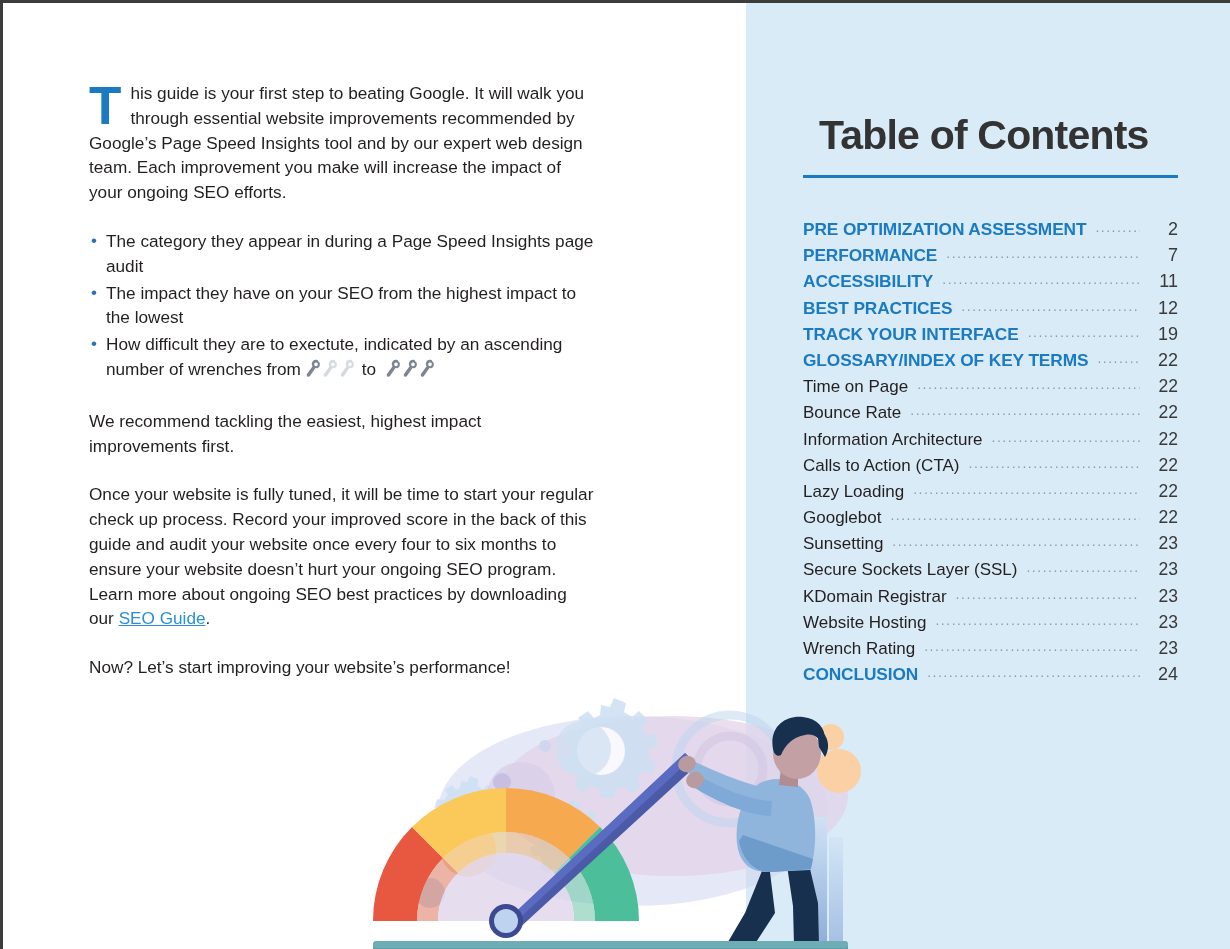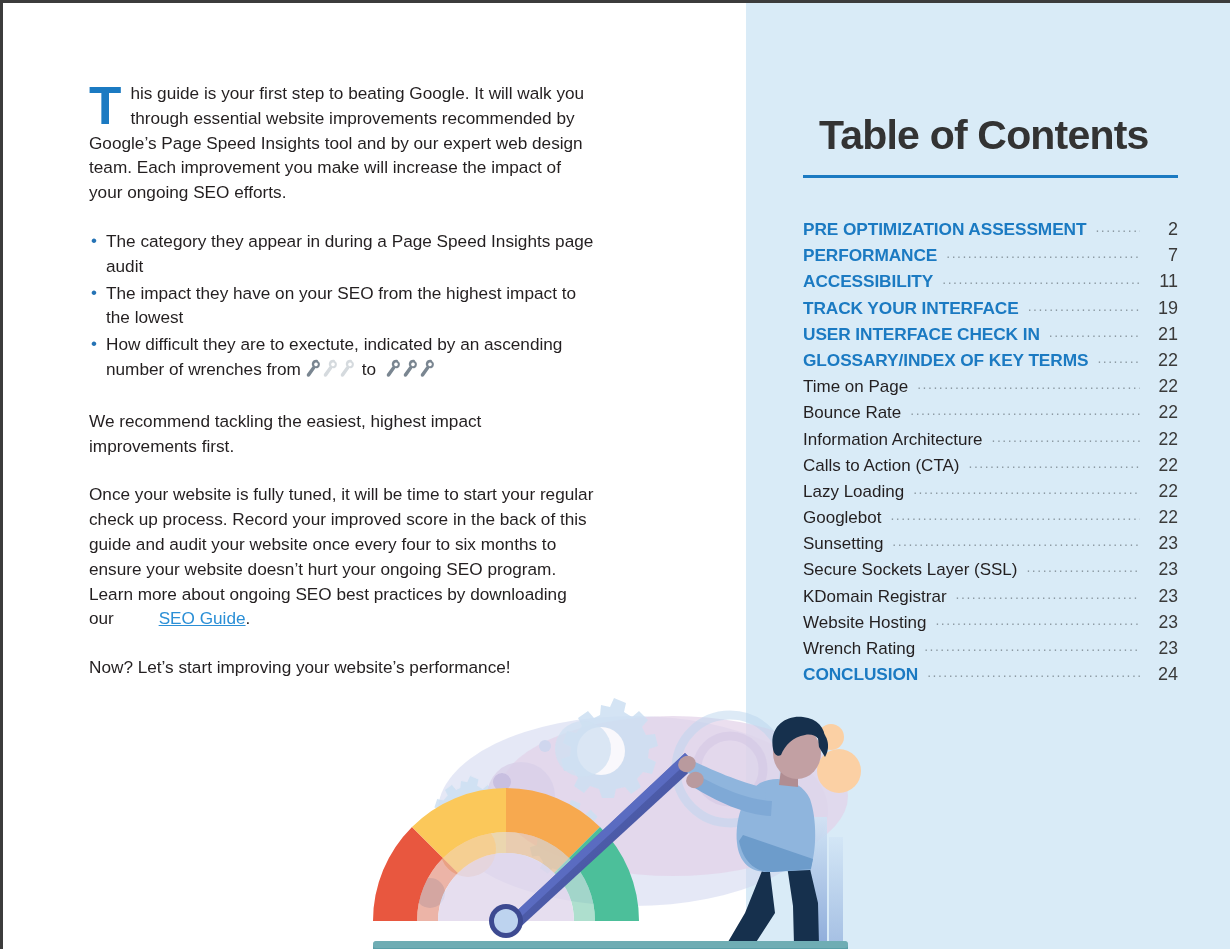--- a/index.html
+++ b/index.html
@@ -78,21 +78,20 @@
 
   .wrench {
     display: inline-block;
     vertical-align: -3px;
     margin: 0 0.5px;
   }
   .wrench-group { white-space: nowrap; }
 
   .link {
     color: #2b8fd6;
-    margin-left: 40px;
   }
   .closing {
     font-weight: normal;
     margin-bottom: 0 !important;
   }
 
   
   .toc-inner {
     position: absolute;
     top: 92px;
@@ -191,28 +190,28 @@
             <span class="toc-label">PERFORMANCE</span>
             <span class="toc-leader"></span>
             <span class="toc-page">7</span>
           </div>
           <div class="toc-row major">
             <span class="toc-label">ACCESSIBILITY</span>
             <span class="toc-leader"></span>
             <span class="toc-page">11</span>
           </div>
           <div class="toc-row major">
+            <span class="toc-label">BEST PRACTICES</span>
+            <span class="toc-leader"></span>
+            <span class="toc-page">12</span>
+          </div>
+          <div class="toc-row major">
             <span class="toc-label">TRACK YOUR INTERFACE</span>
             <span class="toc-leader"></span>
             <span class="toc-page">19</span>
-          </div>
-          <div class="toc-row major">
-            <span class="toc-label">USER INTERFACE CHECK IN</span>
-            <span class="toc-leader"></span>
-            <span class="toc-page">21</span>
           </div>
           <div class="toc-row major">
             <span class="toc-label">GLOSSARY/INDEX OF KEY TERMS</span>
             <span class="toc-leader"></span>
             <span class="toc-page">22</span>
           </div>
           <div class="toc-row sub">
             <span class="toc-label">Time on Page</span>
             <span class="toc-leader"></span>
             <span class="toc-page">22</span>

